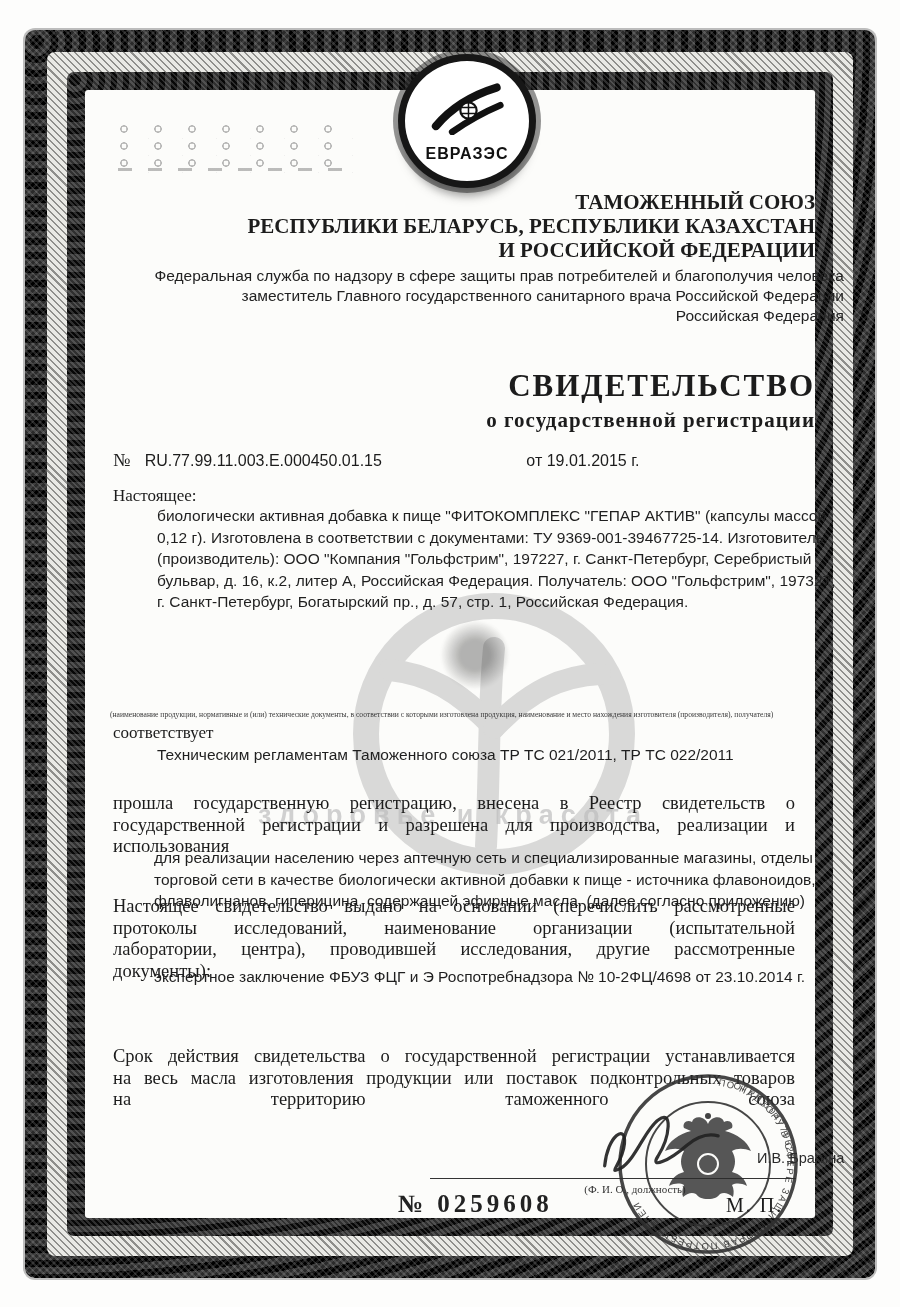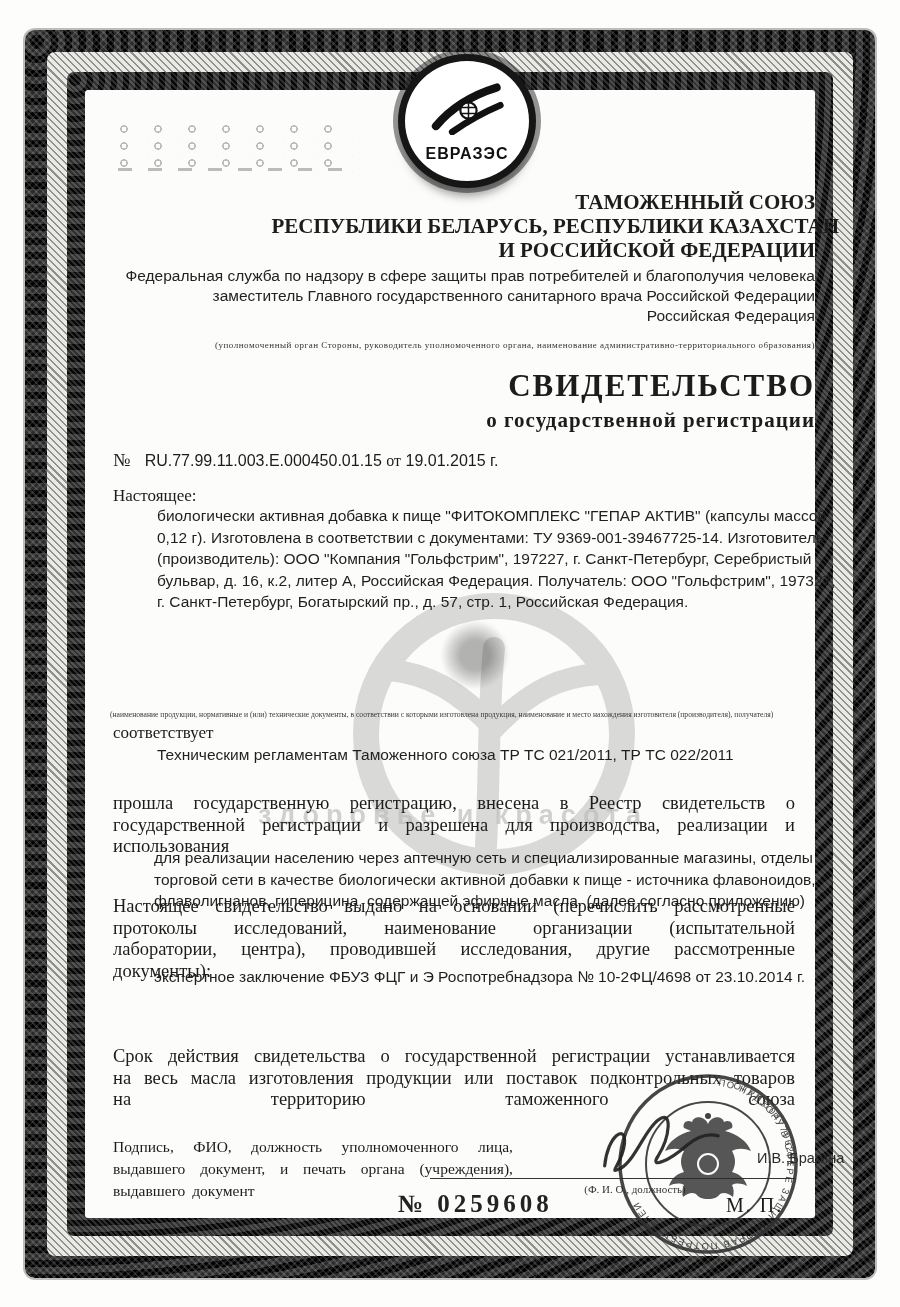--- a/index.html
+++ b/index.html
@@ -40,21 +40,21 @@
     background:radial-gradient(circle,rgba(40,40,40,.35) 0 30%,transparent 70%);filter:blur(1px);}
   
   .wm{position:absolute;z-index:1;font-family:"Liberation Sans",sans-serif;font-weight:bold;color:#b5b5b5;}
   .wm-shop{left:192px;top:686px;font-size:106px;letter-spacing:8px;opacity:.85;}
   .wm-slogan{left:258px;top:800px;font-size:27px;letter-spacing:7px;color:#cccccc;opacity:.9;}
   .wm-circle{position:absolute;left:338px;top:578px;width:312px;height:312px;z-index:1;opacity:.55;}
   
   .abs{position:absolute;z-index:3;}
   .center{left:85px;width:730px;text-align:right;}
   .h-serif{font-weight:bold;font-size:21px;line-height:24px;}
-  .h-sans{font-family:"Liberation Sans",sans-serif;font-size:15.5px;line-height:20px;color:#222;}
+  .h-sans{font-family:"Liberation Sans",sans-serif;font-size:15.5px;line-height:20px;color:#222;padding-left:29px;}
   .footnote1{font-size:9px;letter-spacing:.5px;color:#333;}
   .title-main{font-weight:bold;font-size:31px;letter-spacing:2px;}
   .title-sub{font-weight:bold;font-size:21px;letter-spacing:1px;}
   .numrow{left:113px;width:680px;font-family:"Liberation Sans",sans-serif;font-size:16px;}
   .lbl-serif{font-size:17px;}
   .body-sans{font-family:"Liberation Sans",sans-serif;font-size:15.5px;line-height:21.5px;color:#1f1f1f;margin-left:44px;}
   .footnote2{font-size:7.6px;color:#3a3a3a;}
   .par-serif{font-size:18.5px;line-height:21.5px;text-align:justify;word-spacing:7px;}
   .par-serif:after{content:"";display:inline-block;width:100%;}
   .sig-caption{font-size:15.5px;line-height:15px;text-align:justify;word-spacing:3px;}
@@ -95,52 +95,50 @@
     <svg viewBox="0 0 100 70">
       <path d="M8 58 Q38 22 90 6" fill="none" stroke="#111" stroke-width="11" stroke-linecap="round"></path>
       <path d="M30 66 Q62 44 95 30" fill="none" stroke="#111" stroke-width="9" stroke-linecap="round"></path>
       <circle cx="52" cy="37" r="11" fill="#fff" stroke="#111" stroke-width="3"></circle>
       <path d="M43 33 h18 M43 41 h18 M52 26 v22" stroke="#111" stroke-width="2"></path>
     </svg>
     <span class="logo-text">ЕВРАЗЭС</span>
   </div>
 
   <div class="abs center h-serif" style="top:190px;">ТАМОЖЕННЫЙ СОЮЗ</div>
-  <div class="abs center h-serif" style="top:214px;margin-left:24px;">РЕСПУБЛИКИ БЕЛАРУСЬ, РЕСПУБЛИКИ КАЗАХСТАН</div>
+  <div class="abs center h-serif" style="top:214px;">РЕСПУБЛИКИ БЕЛАРУСЬ, РЕСПУБЛИКИ КАЗАХСТАН</div>
   <div class="abs center h-serif" style="top:238px;">И РОССИЙСКОЙ ФЕДЕРАЦИИ</div>
   <div class="abs center h-sans" style="top:266px;">Федеральная служба по надзору в сфере защиты прав потребителей и благополучия человека</div>
   <div class="abs center h-sans" style="top:286px;">заместитель Главного государственного санитарного врача Российской Федерации</div>
   <div class="abs center h-sans" style="top:306px;">Российская Федерация</div>
-  <div class="abs center footnote1" style="top:340px;">(уполномоченный орган Стороны, руководитель уполномоченного органа, наименование административно-территориального образования)</div>
 
   <div class="abs center title-main" style="top:368px;">СВИДЕТЕЛЬСТВО</div>
   <div class="abs center title-sub" style="top:408px;">о государственной регистрации</div>
 
   <div class="abs numrow" style="top:450px;">
     <span style="font-family:'Liberation Serif',serif;font-size:18px;">№</span>
     <span style="margin-left:10px;">RU.77.99.11.003.Е.000450.01.15</span>
-    <span style="font-family:Liberation Serif, serif;">от</span>
+    <span style="margin-left:140px;font-family:Liberation Sans, sans-serif;">от</span>
     <span>19.01.2015 г.</span>
   </div>
 
   <div class="abs lbl-serif" style="left:113px;top:486px;">Настоящее:</div>
   <div class="abs body-sans" style="left:113px;top:505px;width:680px;">биологически активная добавка к пище "ФИТОКОМПЛЕКС "ГЕПАР АКТИВ" (капсулы массой 0,12 г). Изготовлена в соответствии с документами: ТУ 9369-001-39467725-14. Изготовитель (производитель): ООО "Компания "Гольфстрим", 197227, г. Санкт-Петербург, Серебристый бульвар, д. 16, к.2, литер А, Российская Федерация. Получатель: ООО "Гольфстрим", 197327, г. Санкт-Петербург, Богатырский пр., д. 57, стр. 1, Российская Федерация.</div>
   <div class="abs footnote2" style="left:110px;top:710px;width:688px;">(наименование продукции, нормативные и (или) технические документы, в соответствии с которыми изготовлена продукция, наименование и место нахождения изготовителя (производителя), получателя)</div>
 
   <div class="abs lbl-serif" style="left:113px;top:723px;">соответствует</div>
   <div class="abs body-sans" style="left:113px;top:744px;width:690px;">Техническим регламентам Таможенного союза ТР ТС 021/2011, ТР ТС 022/2011</div>
 
   <div class="abs par-serif" style="left:113px;top:793px;width:682px;">прошла государственную регистрацию, внесена в Реестр свидетельств о государственной регистрации и разрешена для производства, реализации и использования</div>
   <div class="abs body-sans" style="left:110px;top:847px;width:690px;">для реализации населению через аптечную сеть и специализированные магазины, отделы торговой сети в качестве биологически активной добавки к пище - источника флавоноидов, флаволигнанов, гиперицина, содержащей эфирные масла. (далее согласно приложению)</div>
   <div class="abs par-serif" style="left:113px;top:896px;width:682px;">Настоящее свидетельство выдано на основании (перечислить рассмотренные протоколы исследований, наименование организации (испытательной лаборатории, центра), проводившей исследования, другие рассмотренные документы):</div>
   <div class="abs body-sans" style="left:110px;top:966px;width:690px;">экспертное заключение ФБУЗ ФЦГ и Э Роспотребнадзора № 10-2ФЦ/4698 от 23.10.2014 г.</div>
 
   <div class="abs par-serif" style="left:113px;top:1046px;width:682px;">Срок действия свидетельства о государственной регистрации устанавливается на весь масла изготовления продукции или поставок подконтрольных товаров на территорию таможенного союза</div>
 
-  <div class="abs sig-caption" style="left:113px;top:1136px;width:400px;line-height:22px;">Подпись, ФИО, должность уполномоченного лица, выдавшего документ, и печать органа (учреждения), выдавшего документ</div>
   <div class="sig-line"></div>
   <div class="abs sig-foot" style="left:555px;top:1183px;width:160px;text-align:center;">(Ф. И. О., должность)</div>
   <div class="abs signer" style="left:757px;top:1150px;">И.В. Брагина</div>
   <div class="abs mp" style="left:726px;top:1194px;">М. П.</div>
 
   <svg class="stamp-wrap" viewBox="0 0 192 192">
     <defs>
       <path id="rimTop" d="M96 17 a79 79 0 0 1 0 158 a79 79 0 0 1 0 -158"></path>
       <path id="rimBot" d="M96 176 a80 80 0 0 1 0 -160 a80 80 0 0 1 0 160"></path>
     </defs>

